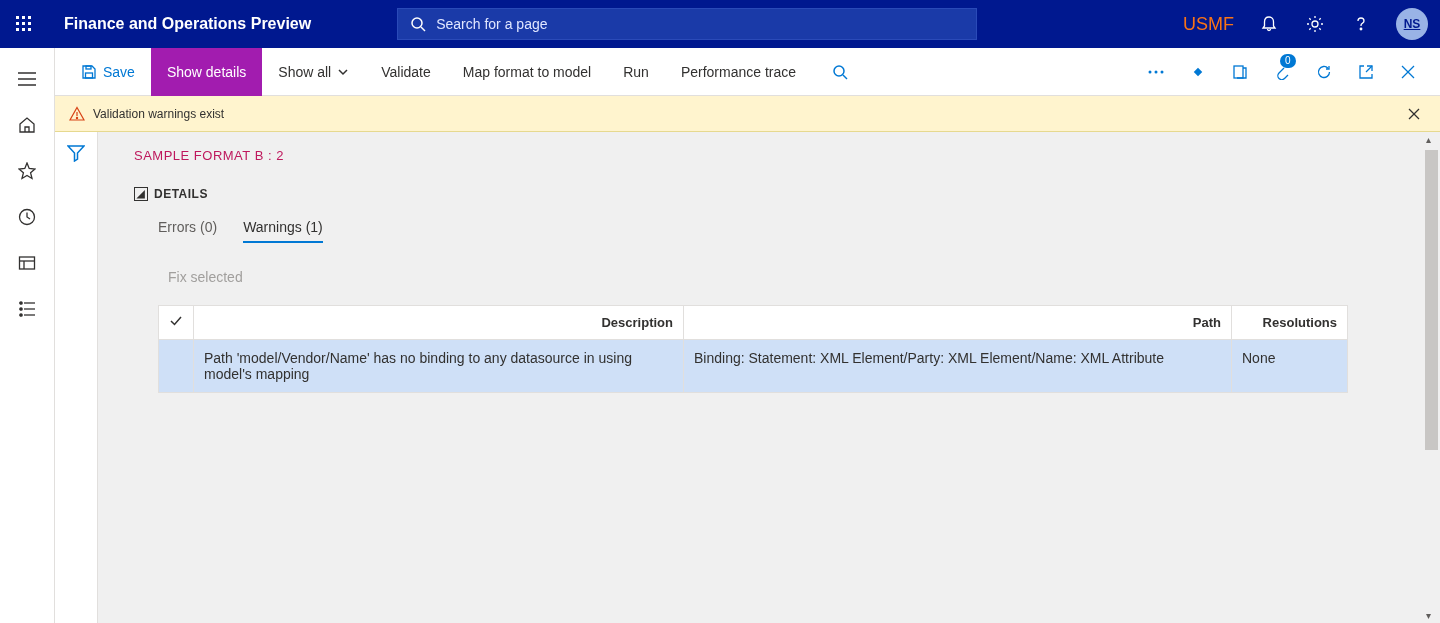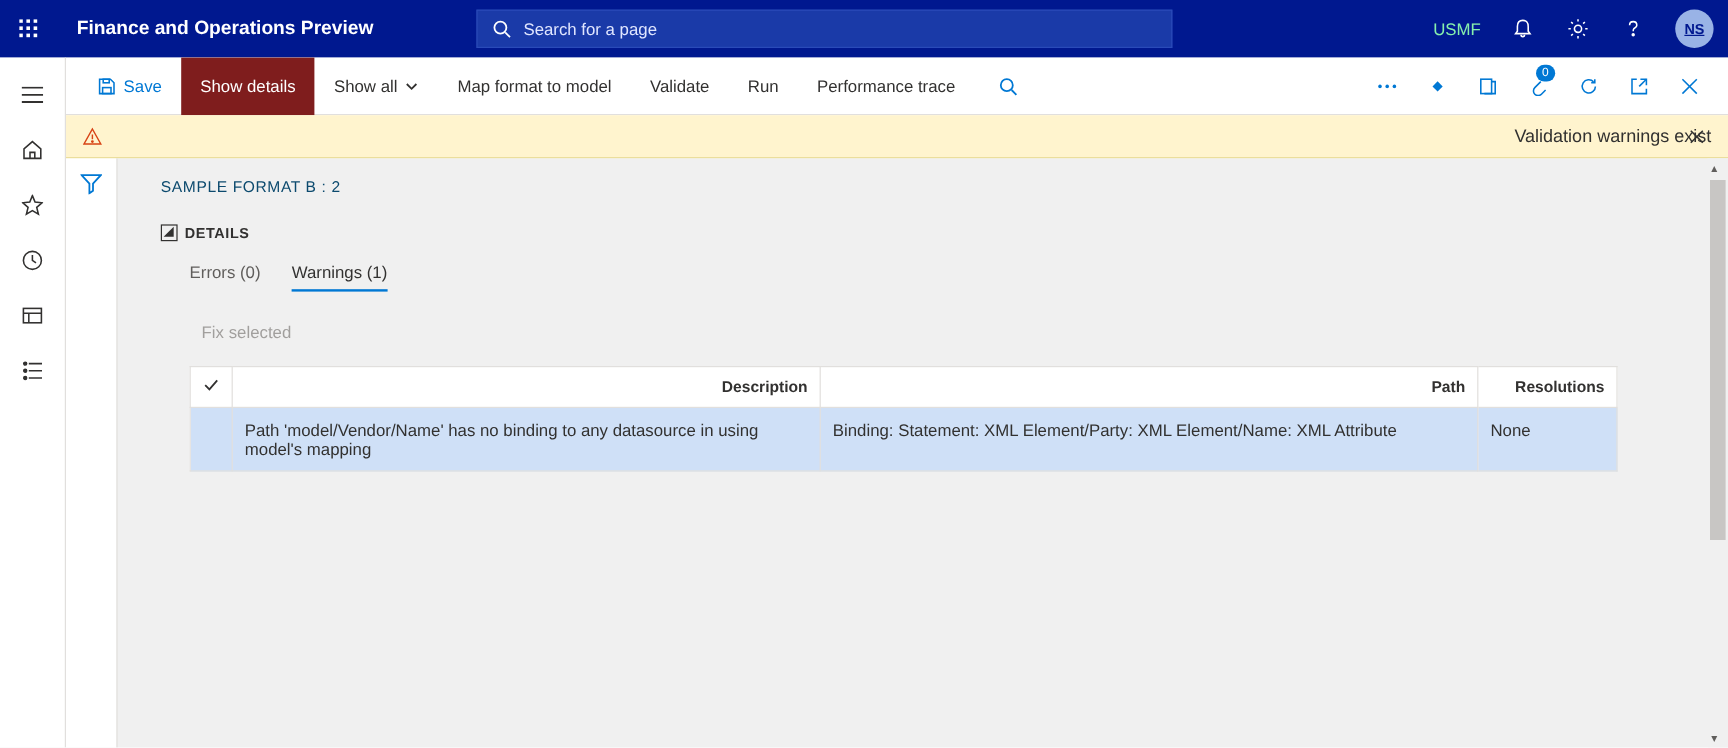--- a/index.html
+++ b/index.html
@@ -6,55 +6,55 @@
     body { font-family: "Segoe UI", -apple-system, BlinkMacSystemFont, sans-serif; font-size: 14px; color: #323130; overflow: hidden; width: 1440px; height: 623px; }
 
     
     .topbar { height: 48px; background: #00188f; display: flex; align-items: center; color: #fff; }
     .topbar-waffle { width: 48px; height: 48px; display: flex; align-items: center; justify-content: center; cursor: pointer; }
     .topbar-title { font-size: 16px; font-weight: 600; padding: 0 16px; }
     .topbar-search { flex: 0 0 580px; margin-left: 70px; height: 32px; background: #1a3aa8; border: 1px solid #2a4ab8; display: flex; align-items: center; padding: 0 12px; cursor: text; }
     .topbar-search svg { width: 16px; height: 16px; margin-right: 10px; }
     .topbar-search span { color: #e0e6ff; font-size: 14px; }
     .topbar-right { margin-left: auto; display: flex; align-items: center; height: 48px; }
-    .topbar-company { color: #86efac; font-size: 14px; padding: 0 12px; }
+    .topbar-company { color: #f97316; font-size: 18px; padding: 0 12px; }
     .topbar-iconbtn { width: 46px; height: 48px; display: flex; align-items: center; justify-content: center; cursor: pointer; }
     .topbar-avatar { width: 32px; height: 32px; border-radius: 50%; background: #99b3e6; color: #00188f; display: flex; align-items: center; justify-content: center; font-size: 12px; font-weight: 600; margin: 0 12px; text-decoration: underline; }
 
     
     .main-row { display: flex; height: 575px; }
 
     
     .leftrail { width: 55px; background: #fff; border-right: 1px solid #e1dfdd; display: flex; flex-direction: column; align-items: center; padding-top: 8px; }
     .leftrail-item { width: 55px; height: 46px; display: flex; align-items: center; justify-content: center; cursor: pointer; color: #323130; }
 
     
     .content-col { flex: 1; display: flex; flex-direction: column; }
 
     
     .actionbar { height: 48px; background: #fff; border-bottom: 1px solid #e1dfdd; display: flex; align-items: center; padding: 0 12px 0 10px; }
     .actionbar-btn { height: 48px; display: flex; align-items: center; padding: 0 16px; cursor: pointer; font-size: 14px; color: #323130; gap: 6px; }
-    .actionbar-btn.primary { background: #7f1d1d; color: #fff; }
+    .actionbar-btn.primary { background: #a21caf; color: #fff; }
     .actionbar-right { margin-left: auto; display: flex; align-items: center; gap: 2px; }
     .actionbar-iconbtn { width: 40px; height: 48px; display: flex; align-items: center; justify-content: center; cursor: pointer; color: #0078d4; position: relative; }
     .actionbar-iconbtn.more { color: #605e5c; }
     .actionbar-iconbtn.close { color: #0078d4; }
     .attach-badge { position: absolute; top: 6px; left: 18px; background: #0078d4; color: #fff; font-size: 10px; border-radius: 8px; padding: 0 5px; line-height: 14px; height: 14px; }
 
     
-    .warnbanner { height: 36px; background: #fff4ce; border-bottom: 1px solid #e6d98f; display: flex; align-items: center; padding: 12px 14px; font-size: 15px; position: relative; justify-content: space-between; }
+    .warnbanner { height: 36px; background: #fff4ce; border-bottom: 1px solid #e6d98f; display: flex; align-items: center; padding: 12px 14px; font-size: 12px; position: relative; }
     .warnbanner svg { margin-right: 8px; }
     .warnbanner-close { position: absolute; right: 10px; width: 24px; height: 24px; display: flex; align-items: center; justify-content: center; cursor: pointer; }
 
     
     .body-row { flex: 1; display: flex; position: relative; }
     .filterpane { width: 42px; background: #fff; display: flex; justify-content: center; padding-top: 12px; }
     .filtericon { color: #0078d4; cursor: pointer; }
     .bodymain { flex: 1; background: #f0f0f0; padding: 16px 24px 0 36px; overflow: hidden; border-left: 1px solid #e1dfdd; }
-    .breadcrumb { font-size: 13px; color: #0c4a6e; letter-spacing: 0.5px; }
+    .breadcrumb { font-size: 13px; color: #be185d; letter-spacing: 0.5px; }
     .pagetitle { font-size: 28px; font-weight: 600; margin-top: 4px; color: #323130; }
     .details-section { margin-top: 24px; }
     .details-header { display: flex; align-items: center; gap: 6px; font-size: 12px; font-weight: 700; letter-spacing: 0.5px; }
     .details-toggle { width: 14px; height: 14px; border: 1px solid #323130; display: flex; align-items: center; justify-content: center; font-size: 10px; line-height: 1; }
     .tabsrow { margin-top: 18px; display: flex; gap: 26px; padding-left: 24px; }
     .tab { font-size: 14px; color: #605e5c; cursor: pointer; padding-bottom: 6px; }
     .tab.active { color: #323130; border-bottom: 2px solid #0078d4; }
     .fixsel { margin-top: 26px; padding-left: 34px; color: #a19f9d; font-size: 14px; }
     .tablewrap { margin-top: 20px; padding-left: 24px; }
     table.grid { width: 1190px; border-collapse: collapse; background: #fff; }
@@ -178,24 +178,24 @@
       <div class="actionbar-btn primary">
         <span>Show details</span>
       </div>
       <div class="actionbar-btn">
         <span>Show all</span>
         <svg width="12" height="12" viewBox="0 0 12 12" fill="none" stroke="#323130" stroke-width="1.5">
             <path d="M2 4 L6 8 L10 4"></path>
           </svg>
       </div>
       <div class="actionbar-btn">
+        <span>Validate</span>
+      </div>
+      <div class="actionbar-btn">
         <span>Map format to model</span>
-      </div>
-      <div class="actionbar-btn">
-        <span>Validate</span>
       </div>
       <div class="actionbar-btn">
         <span>Run</span>
       </div>
       <div class="actionbar-btn">
         <span>Performance trace</span>
       </div>
       <div class="actionbar-iconbtn more" style="margin-left:8px;">
         <svg width="16" height="16" viewBox="0 0 16 16" fill="none" stroke="#0078d4" stroke-width="1.5">
             <circle cx="7" cy="7" r="5"></circle>

